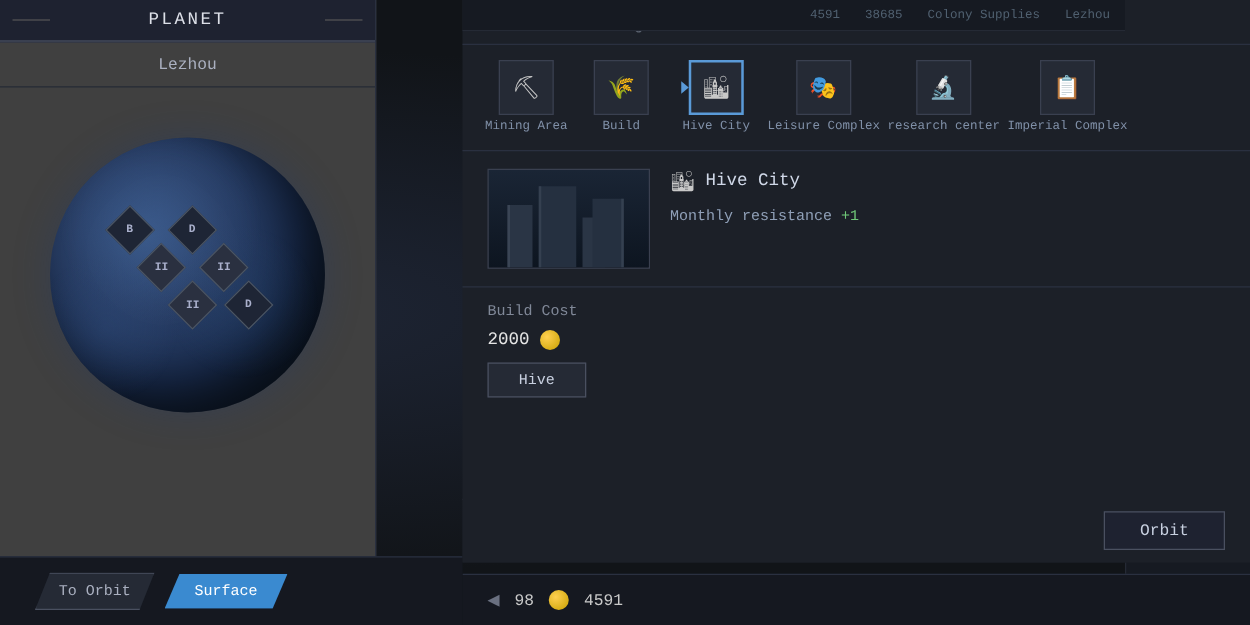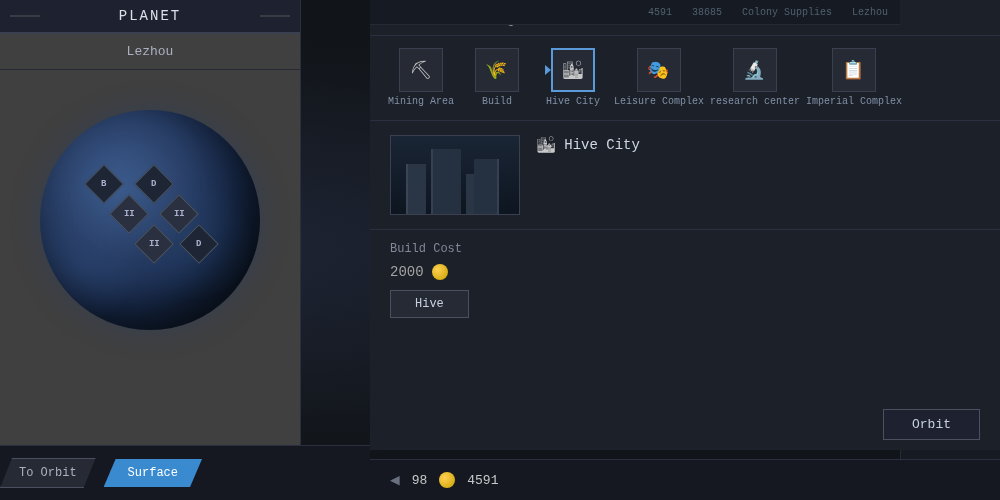--- a/index.html
+++ b/index.html
@@ -132,21 +132,21 @@
     .hex-d2 { top: 10px; left: 35px; background: #1e2535; }
 
     
     .bottom-buttons {
       position: absolute;
       bottom: 0;
       left: 0;
       width: 370px;
       display: flex;
       align-items: center;
-      padding: 12px 0;
+      padding: 12px 28px;
       gap: 8px;
       background: #151820;
       border-top: 1px solid #2a3040;
     }
 
     .btn-orbit {
       display: flex;
       align-items: center;
       background: #252a35;
       border: 1px solid #4a5060;
@@ -391,21 +391,21 @@
 
     .build-cost-row {
       display: flex;
       align-items: center;
       gap: 8px;
       margin-bottom: 10px;
     }
 
     .build-cost-amount {
       font-size: 14px;
-      color: #a3a3a3;
+      color: #e5e5e5;
     }
 
     .build-btn {
       background: #252a35;
       border: 1px solid #4a5060;
       color: #c8d0e0;
       padding: 6px 24px;
       font-size: 12px;
       cursor: pointer;
       font-family: 'Courier New', monospace;
@@ -620,20 +620,23 @@
         <div class="preview-building-3"></div>
         <div class="preview-building-4"></div>
       </div>
     </div>
 
     <div class="building-info">
       <div class="building-info-title-row">
         <span class="building-info-icon">🏙</span>
         <span class="building-info-name">Hive City</span>
       </div>
+      <div class="building-stat">
+        Monthly resistance <span class="stat-positive">+1</span>
+      </div>
     </div>
   </div>
 
   <div class="build-cost-section">
     <div class="build-cost-label">Build Cost</div>
     <div class="build-cost-row">
       <span class="build-cost-amount">2000</span>
       <span class="coin-icon"></span>
     </div>
     <button class="build-btn">Hive</button>

